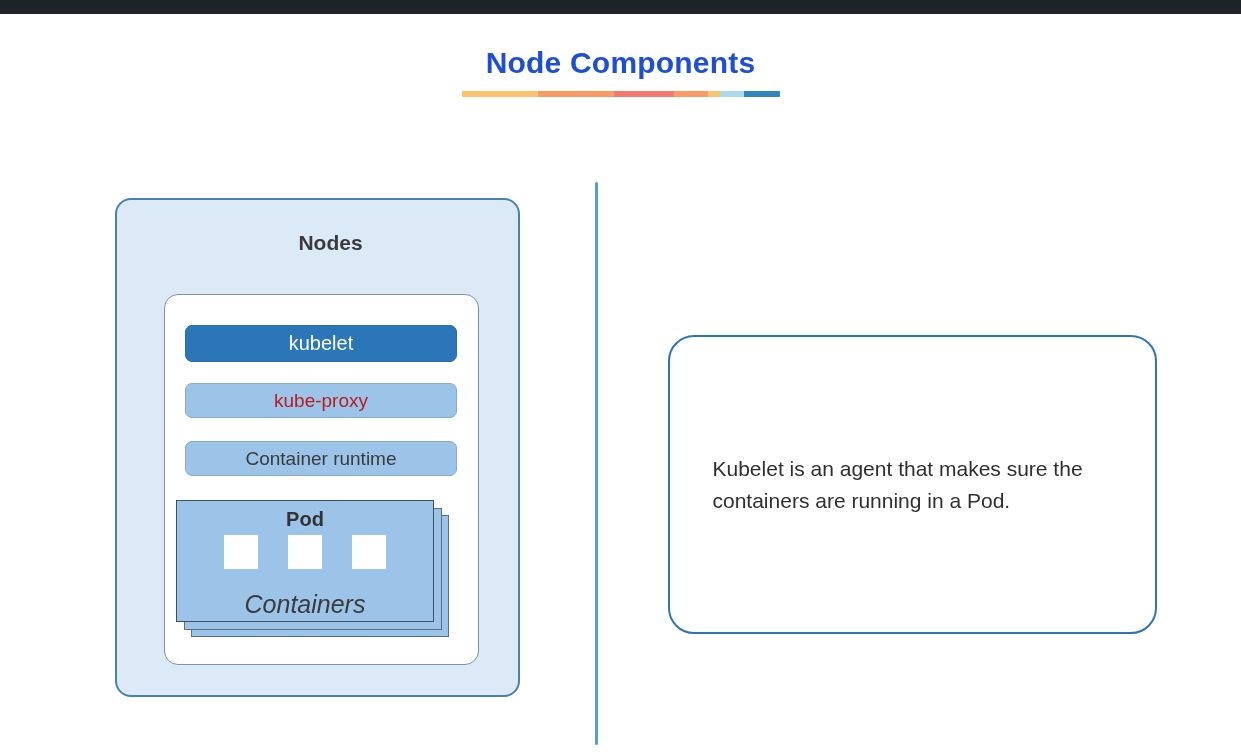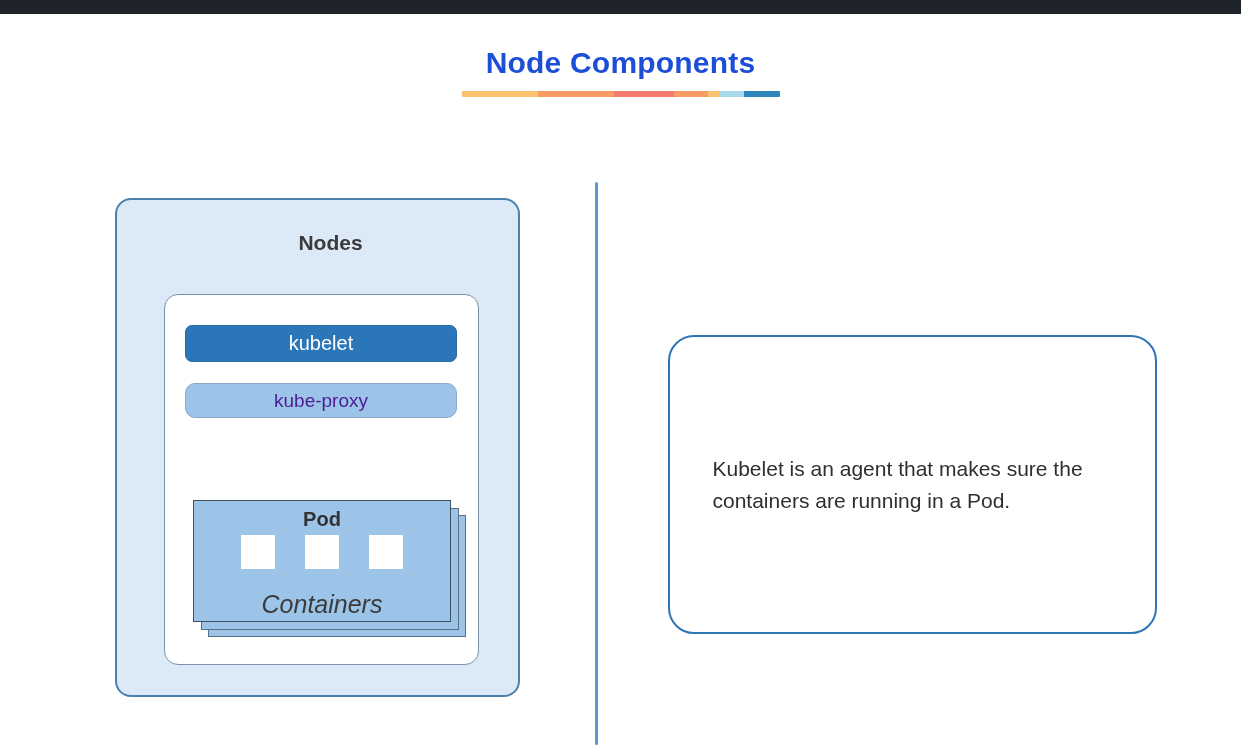--- a/index.html
+++ b/index.html
@@ -120,21 +120,21 @@
     border: 1px solid #8aaac7;
     color: #3b3b3b;
     font-size: 19px;
   }
   .pill-kubeproxy { top: 88px; }
   .pill-runtime  { top: 146px; }
 
   
   .pod-stack {
     position: absolute;
-    left: 28px;
+    left: 11px;
     top: 205px;
     width: 290px;
     height: 140px;
   }
   .pod-layer {
     position: absolute;
     box-sizing: border-box;
     background: #9cc3e8;
     border: 1.5px solid #5a6f82;
     width: 258px;
@@ -221,22 +221,25 @@
 
 <div class="divider" style="background: rgb(91, 155, 213);"></div>
 
 <div class="nodes-panel" style="background: rgb(220, 233, 247); border-color: rgb(74, 129, 173); padding-left: 26px;">
   <div class="nodes-title">Nodes</div>
 
   <div class="node-card">
     <div class="pill pill-kubelet" style="background: rgb(42, 118, 184); color: rgb(255, 255, 255);">
       <span>kubelet</span>
     </div>
-    <div class="pill pill-plain pill-kubeproxy" style="background: rgb(156, 195, 232); color: #4c1d95; border-radius: 10px;">
+    <div class="pill pill-plain pill-kubeproxy" style="background: rgb(156, 195, 232); color: #b91c1c;">
       <span>kube-proxy</span>
+    </div>
+    <div class="pill pill-plain pill-runtime" style="background: rgb(156, 195, 232); color: rgb(59, 59, 59);">
+      <span>Container runtime</span>
     </div>
 
     <div class="pod-stack">
       <div class="pod-layer back2"></div>
       <div class="pod-layer back1"></div>
       <div class="pod-front">
         <div class="pod-label">Pod</div>
         <div class="pod-boxes">
           <div class="pod-box"></div>
           <div class="pod-box"></div>

